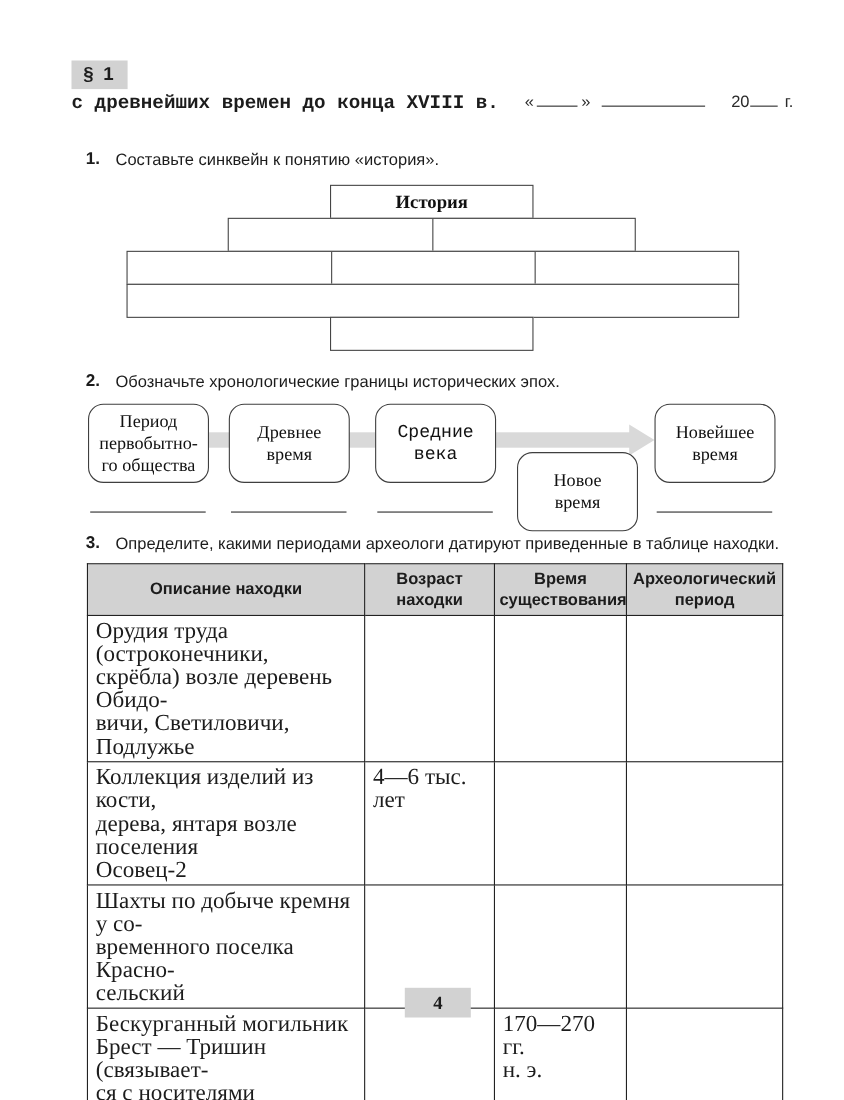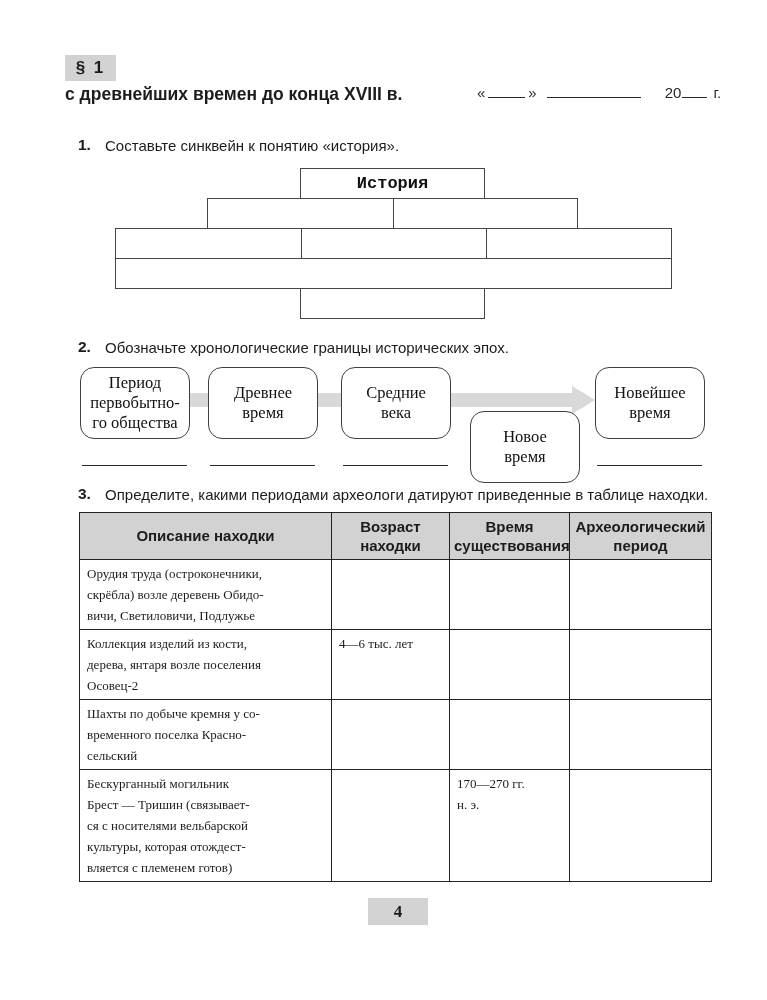--- a/index.html
+++ b/index.html
@@ -21,21 +21,21 @@
     font-weight: bold; font-size: 17px;
     display: flex; align-items: center; justify-content: center;
     letter-spacing: 2px;
   }
   .title1 {
     position: absolute; left: 126px; top: 57px;
     font-weight: bold; font-size: 17.5px;
   }
   .title2 {
     position: absolute; left: 65px; top: 84px;
-    font-weight: bold; font-size: 17.5px;
+    font-weight: bold; font-size: 17.5px; font-family: Liberation Mono, monospace;
   }
   .dateline {
     position: absolute; left: 477px; top: 84px;
     display: flex; align-items: baseline;
     font-size: 15px; color: #2a2a2a;
   }
   .blank {
     display: inline-block; height: 12px;
     border-bottom: 1.6px solid #2b2b2b;
   }
@@ -53,21 +53,21 @@
     font-size: 15px;
   }
   
   .cq-box {
     position: absolute;
     background: #ffffff;
     border: 1.5px solid #454545;
     display: flex; align-items: center; justify-content: center;
   }
   .cq-label {
-    font-family: Liberation Mono, monospace;
+    font-family: Liberation Serif, serif;
     font-weight: bold; font-size: 17px; color: #111;
   }
   .vdiv {
     position: absolute; top: 0; bottom: 0; width: 0;
     border-left: 1.5px solid #454545;
   }
   
   .flow-band {
     position: absolute; left: 130px; top: 393px;
     width: 452px; height: 14px;
@@ -112,21 +112,21 @@
   }
   .finds-table th {
     background: #d2d2d2;
     font-family: "Liberation Sans", sans-serif;
     font-weight: bold; font-size: 15px; line-height: 1.3;
     text-align: center; vertical-align: middle;
     height: 47px; padding: 3px 4px;
   }
   .finds-table td {
     font-family: "Liberation Serif", serif;
-    font-size: 13px; line-height: 21px;
+    font-size: 21px; line-height: 21px;
     padding: 3px 4px 3px 7px;
   }
   
   .pagenum {
     position: absolute; left: 368px; top: 898px;
     width: 60px; height: 27px;
     background: #d2d2d2;
     display: flex; align-items: center; justify-content: center;
     font-family: "Liberation Serif", serif;
     font-weight: bold; font-size: 17px;
@@ -169,21 +169,21 @@
   <div class="task-text" style="top:339px;">Обозначьте хронологические границы исторических эпох.</div>
 
   <div class="flow-band"></div>
   <div class="flow-arrowhead"></div>
 
   <div class="epoch" style="left:80px;">Период
 первобытно-
 го общества</div>
   <div class="epoch" style="left:208px;">Древнее
 время</div>
-  <div class="epoch" style="left:341px;">Средние
+  <div class="epoch" style="left:341px;font-family:Liberation Mono, monospace;">Средние
 века</div>
   <div class="epoch" style="left:470px;margin-top:44px;">Новое
 время</div>
   <div class="epoch" style="left:595px;">Новейшее
 время</div>
 
   <div class="t2line" style="left:82px;"></div>
   <div class="t2line" style="left:210px;"></div>
   <div class="t2line" style="left:343px;"></div>
   <div class="t2line" style="left:472px;"></div>

